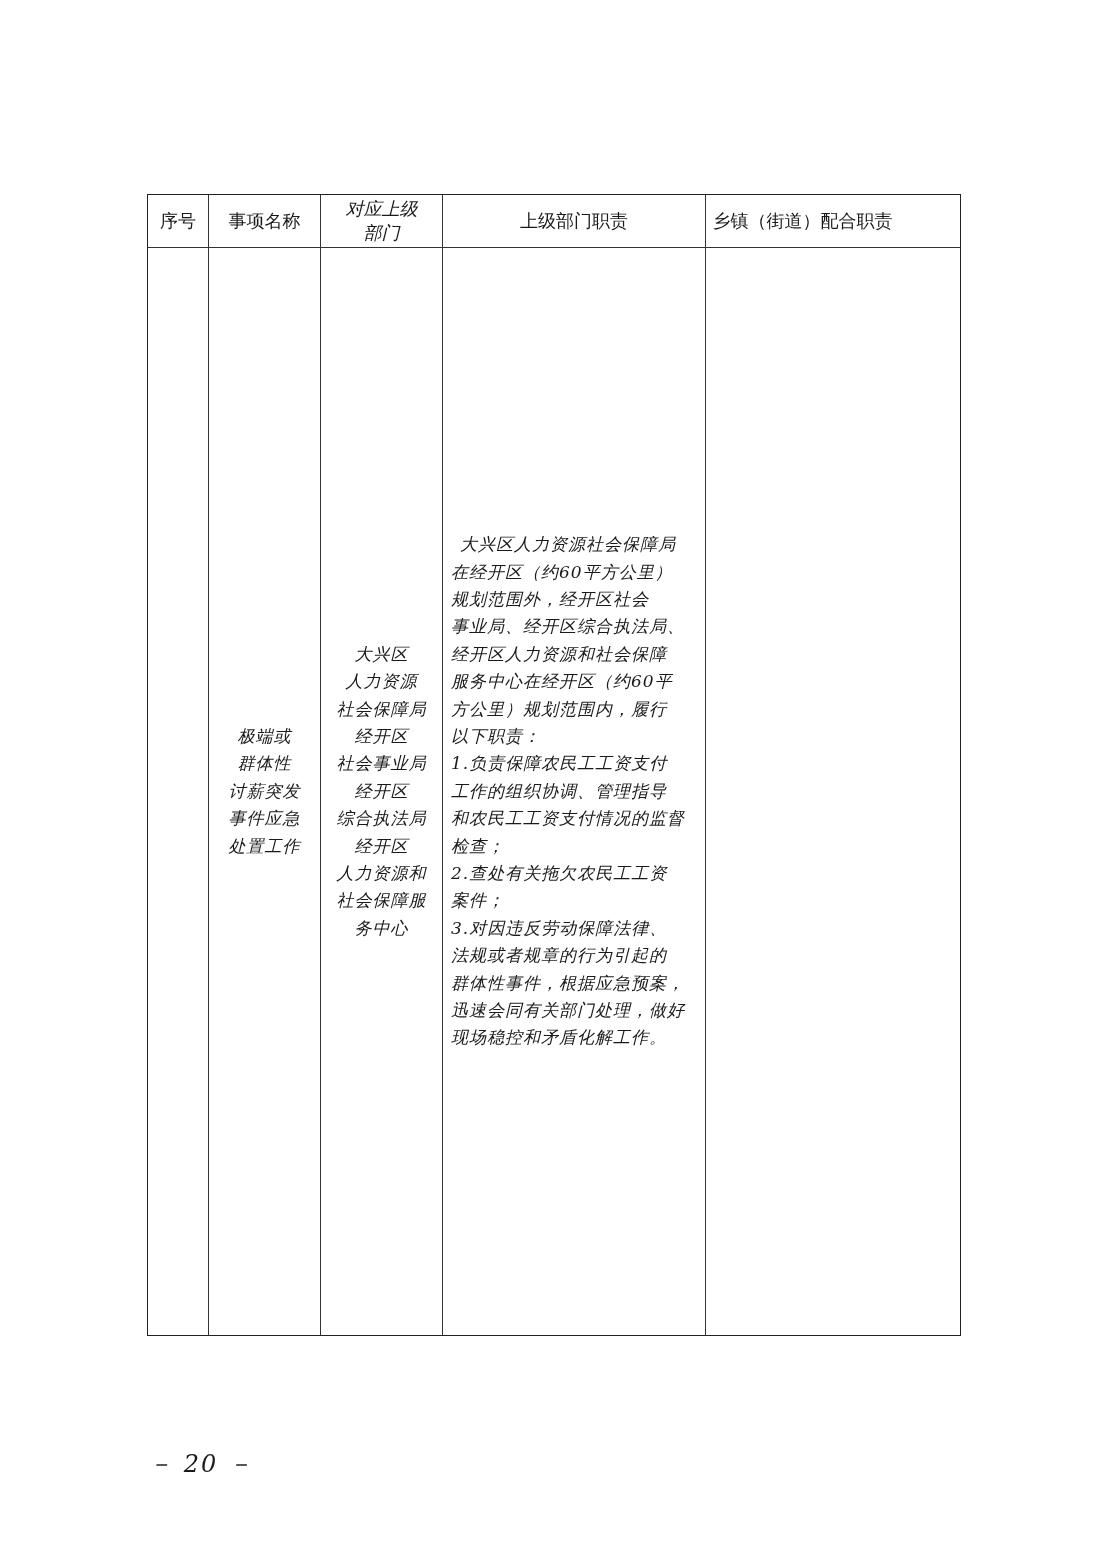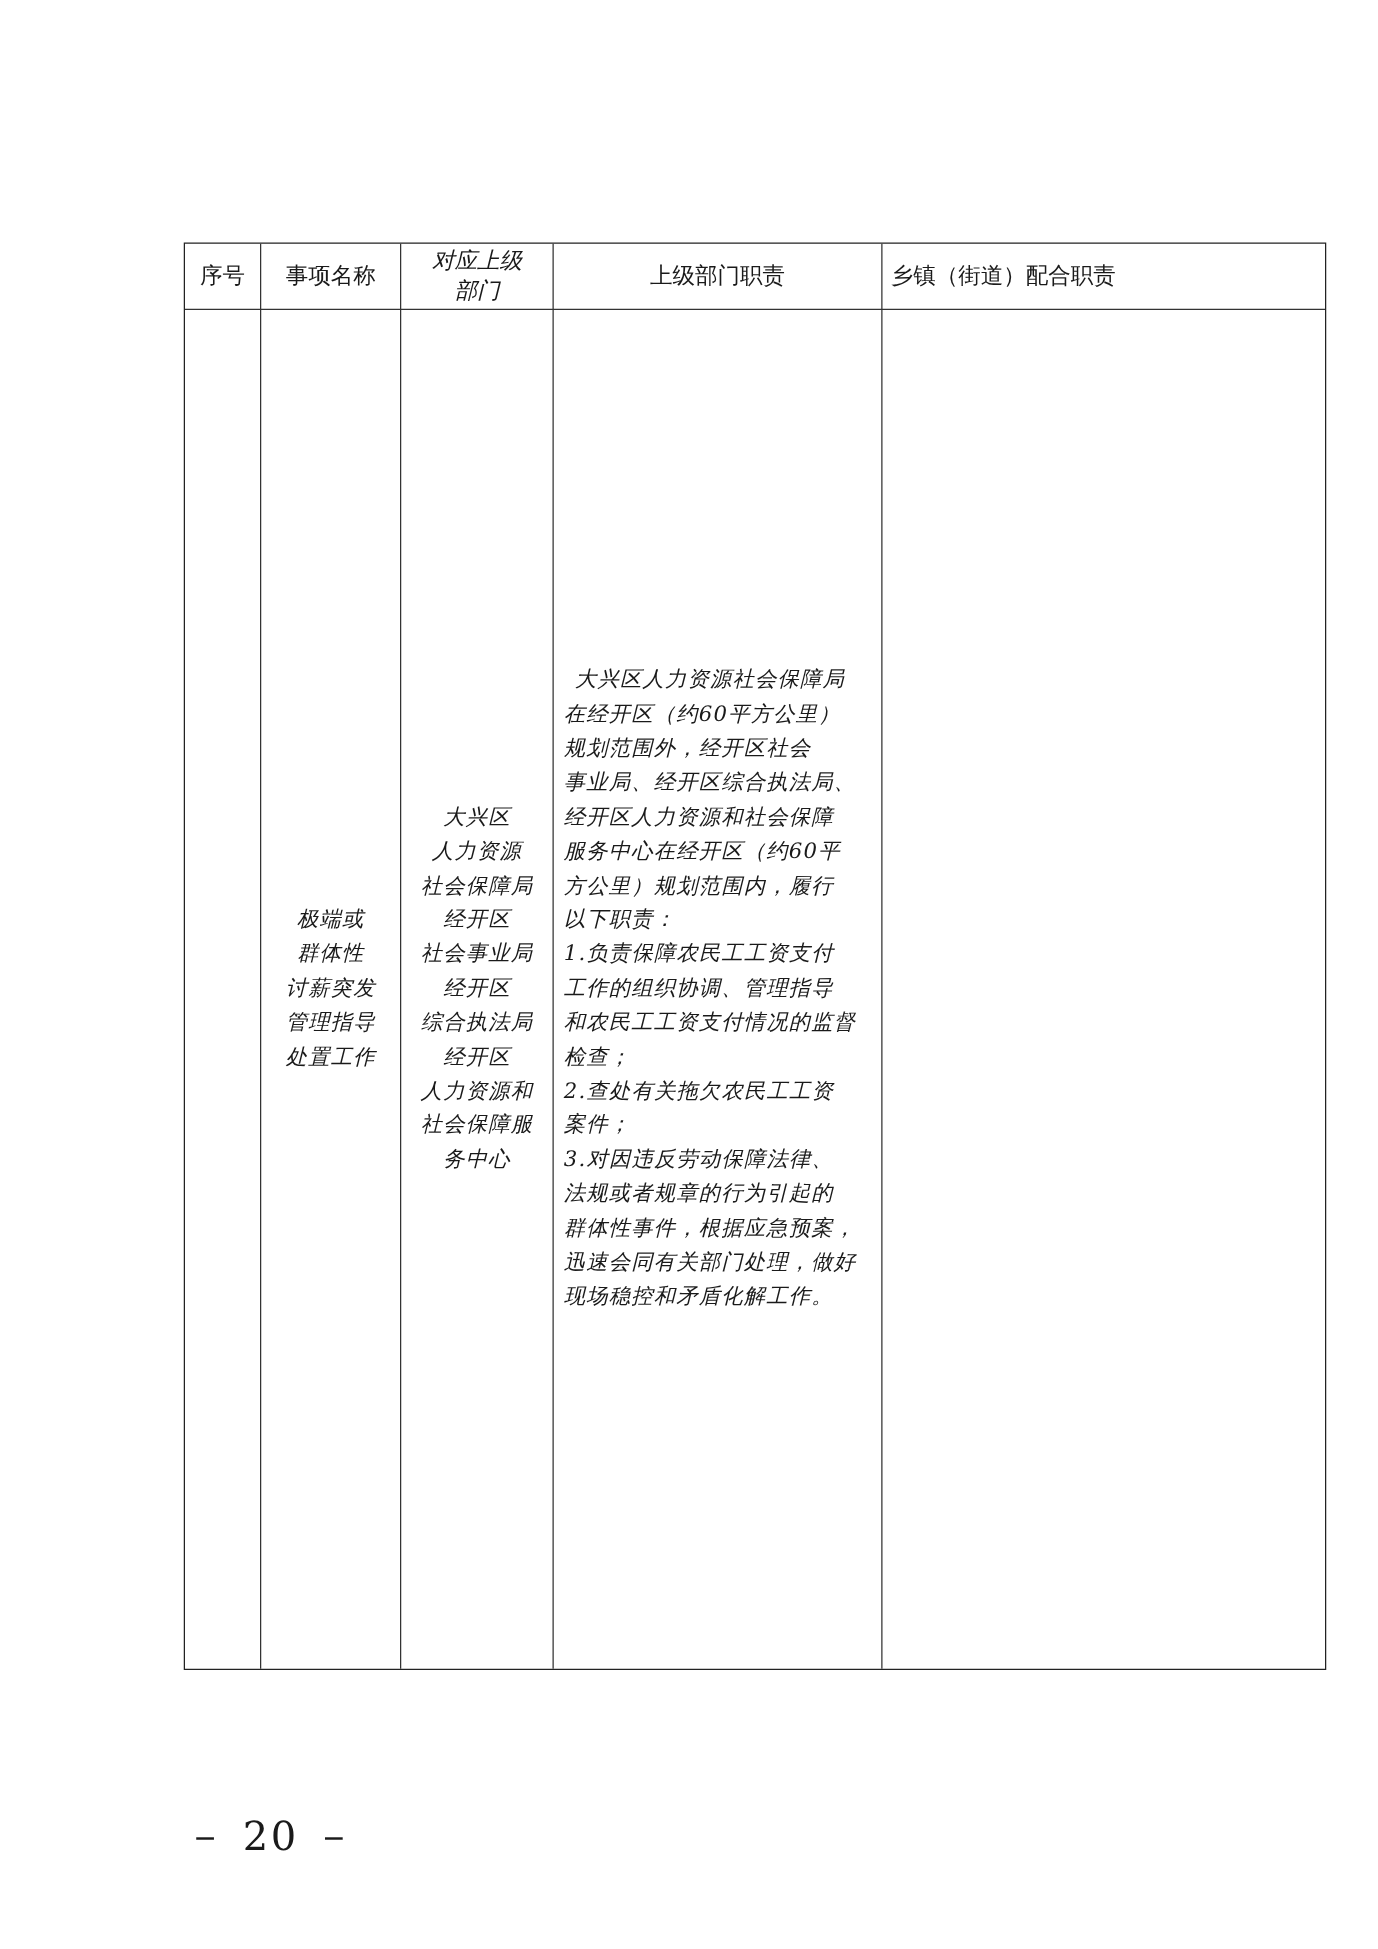--- a/index.html
+++ b/index.html
@@ -1,29 +1,29 @@
 <!DOCTYPE html>
 <html><head>
   <meta charset="utf-8">
   <style>
     html, body { margin: 0; padding: 0; background: #ffffff; }
     body { width: 1102px; height: 1559px; position: relative; overflow: hidden;
            font-family: "DejaVu Serif", "Liberation Serif", serif; color: #1a1a1a; }
-    .tbl { position: absolute; left: 147px; top: 194px; width: 914px; height: 1142px;
+    .tbl { position: absolute; left: 147px; top: 194px; width: 814px; height: 1142px;
            border: 1.5px solid #222; box-sizing: border-box; }
     .vline { position: absolute; top: 0; bottom: 0; width: 0; border-left: 1.5px solid #333; }
     .hline { position: absolute; left: 0; right: 0; height: 0; border-top: 1.5px solid #333; top: 52px; }
     .hcell { position: absolute; top: 0; height: 52px; display: flex; align-items: center; justify-content: center;
              text-align: center; font-family: "DejaVu Sans", "Liberation Sans", sans-serif; font-size: 18px; line-height: 24px; }
     .bcell { position: absolute; top: 53px; bottom: 0; display: flex; align-items: center; justify-content: center; }
     .txt { font-size: 17px; line-height: 27.4px; letter-spacing: 1px; }
     .center-lines { text-align: center; }
     .left-lines { text-align: left; }
     .line { display: block; white-space: nowrap; font-style: italic; }
-    .page-num { position: absolute; left: 148px; top: 1448px; font-size: 32px; letter-spacing: 2px; }
+    .page-num { position: absolute; left: 148px; top: 1448px; font-size: 24px; letter-spacing: 2px; font-style: italic; }
   </style>
 </head>
 <body>
 
 <div class="tbl">
 
   <div class="vline" style="left:60px"></div>
   <div class="vline" style="left:172px"></div>
   <div class="vline" style="left:294px"></div>
   <div class="vline" style="left:557px"></div>
@@ -47,21 +47,21 @@
   <div class="hcell" style="left:527px;width:255px">
     <span>乡镇（街道）配合职责</span>
   </div>
 
 
   <div class="bcell" style="left:61px;width:111px">
     <div class="txt center-lines">
       <span class="line">极端或</span>
       <span class="line">群体性</span>
       <span class="line">讨薪突发</span>
-      <span class="line">管理指导</span>
+      <span class="line">事件应急</span>
       <span class="line">处置工作</span>
     </div>
   </div>
 
   <div class="bcell" style="left:173px;width:121px">
     <div class="txt center-lines">
       <span class="line">大兴区</span>
       <span class="line">人力资源</span>
       <span class="line">社会保障局</span>
       <span class="line">经开区</span>

